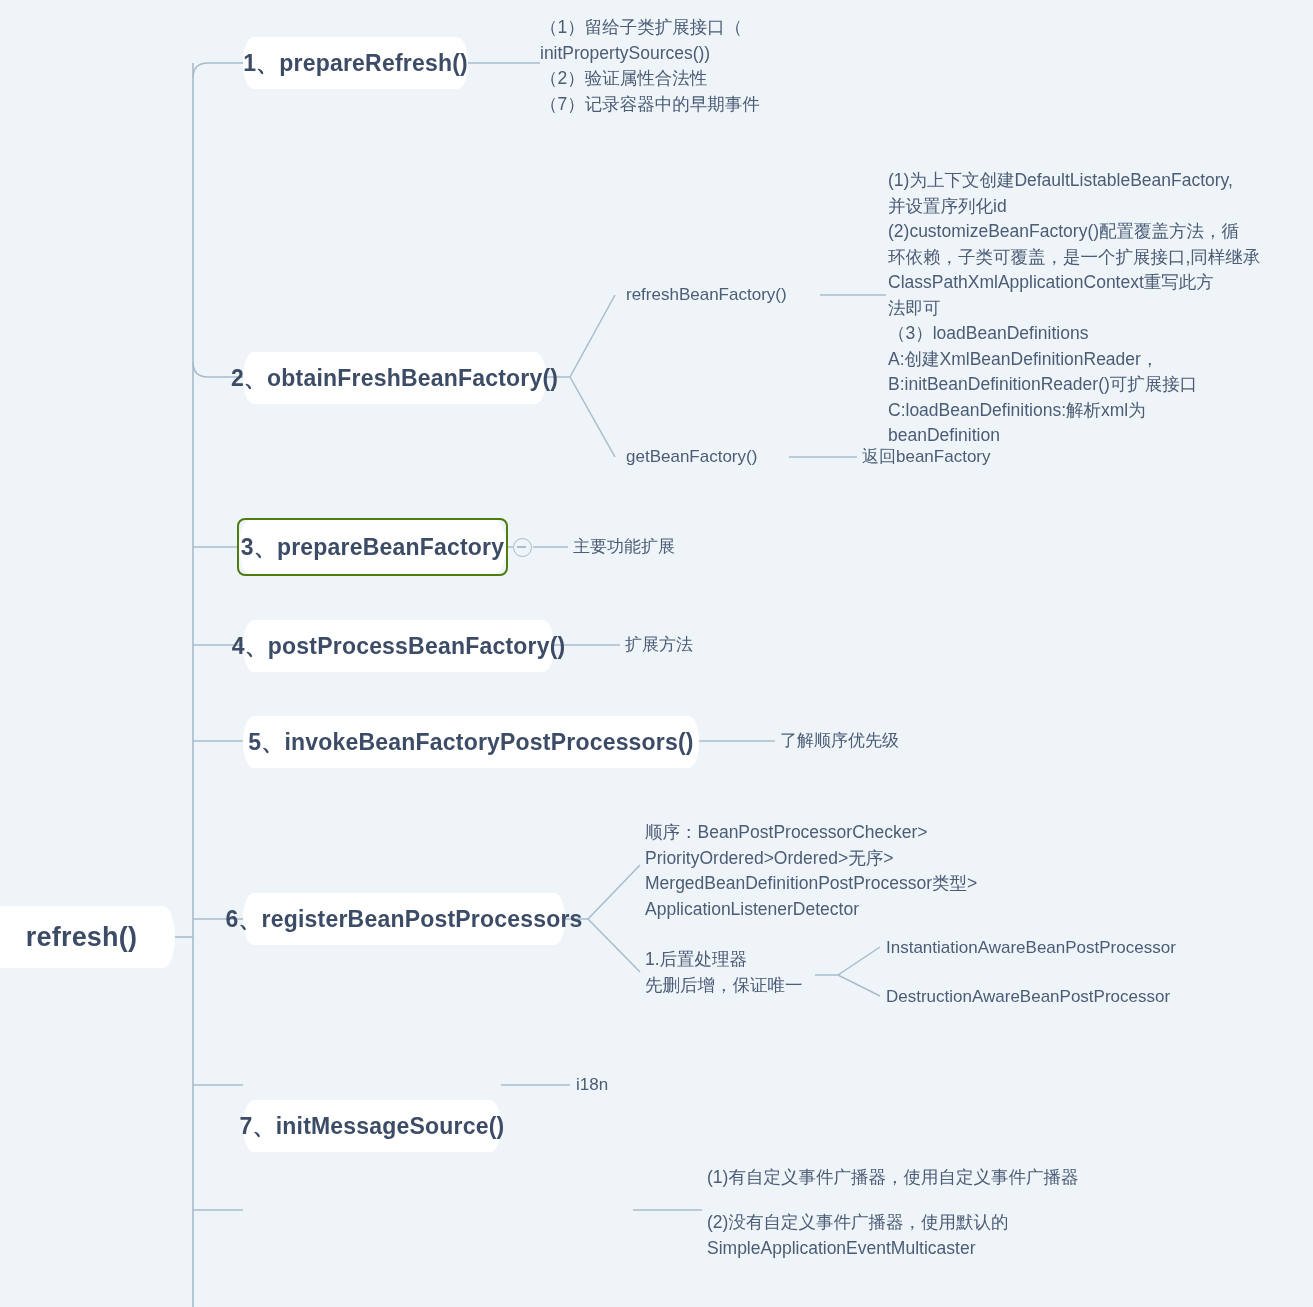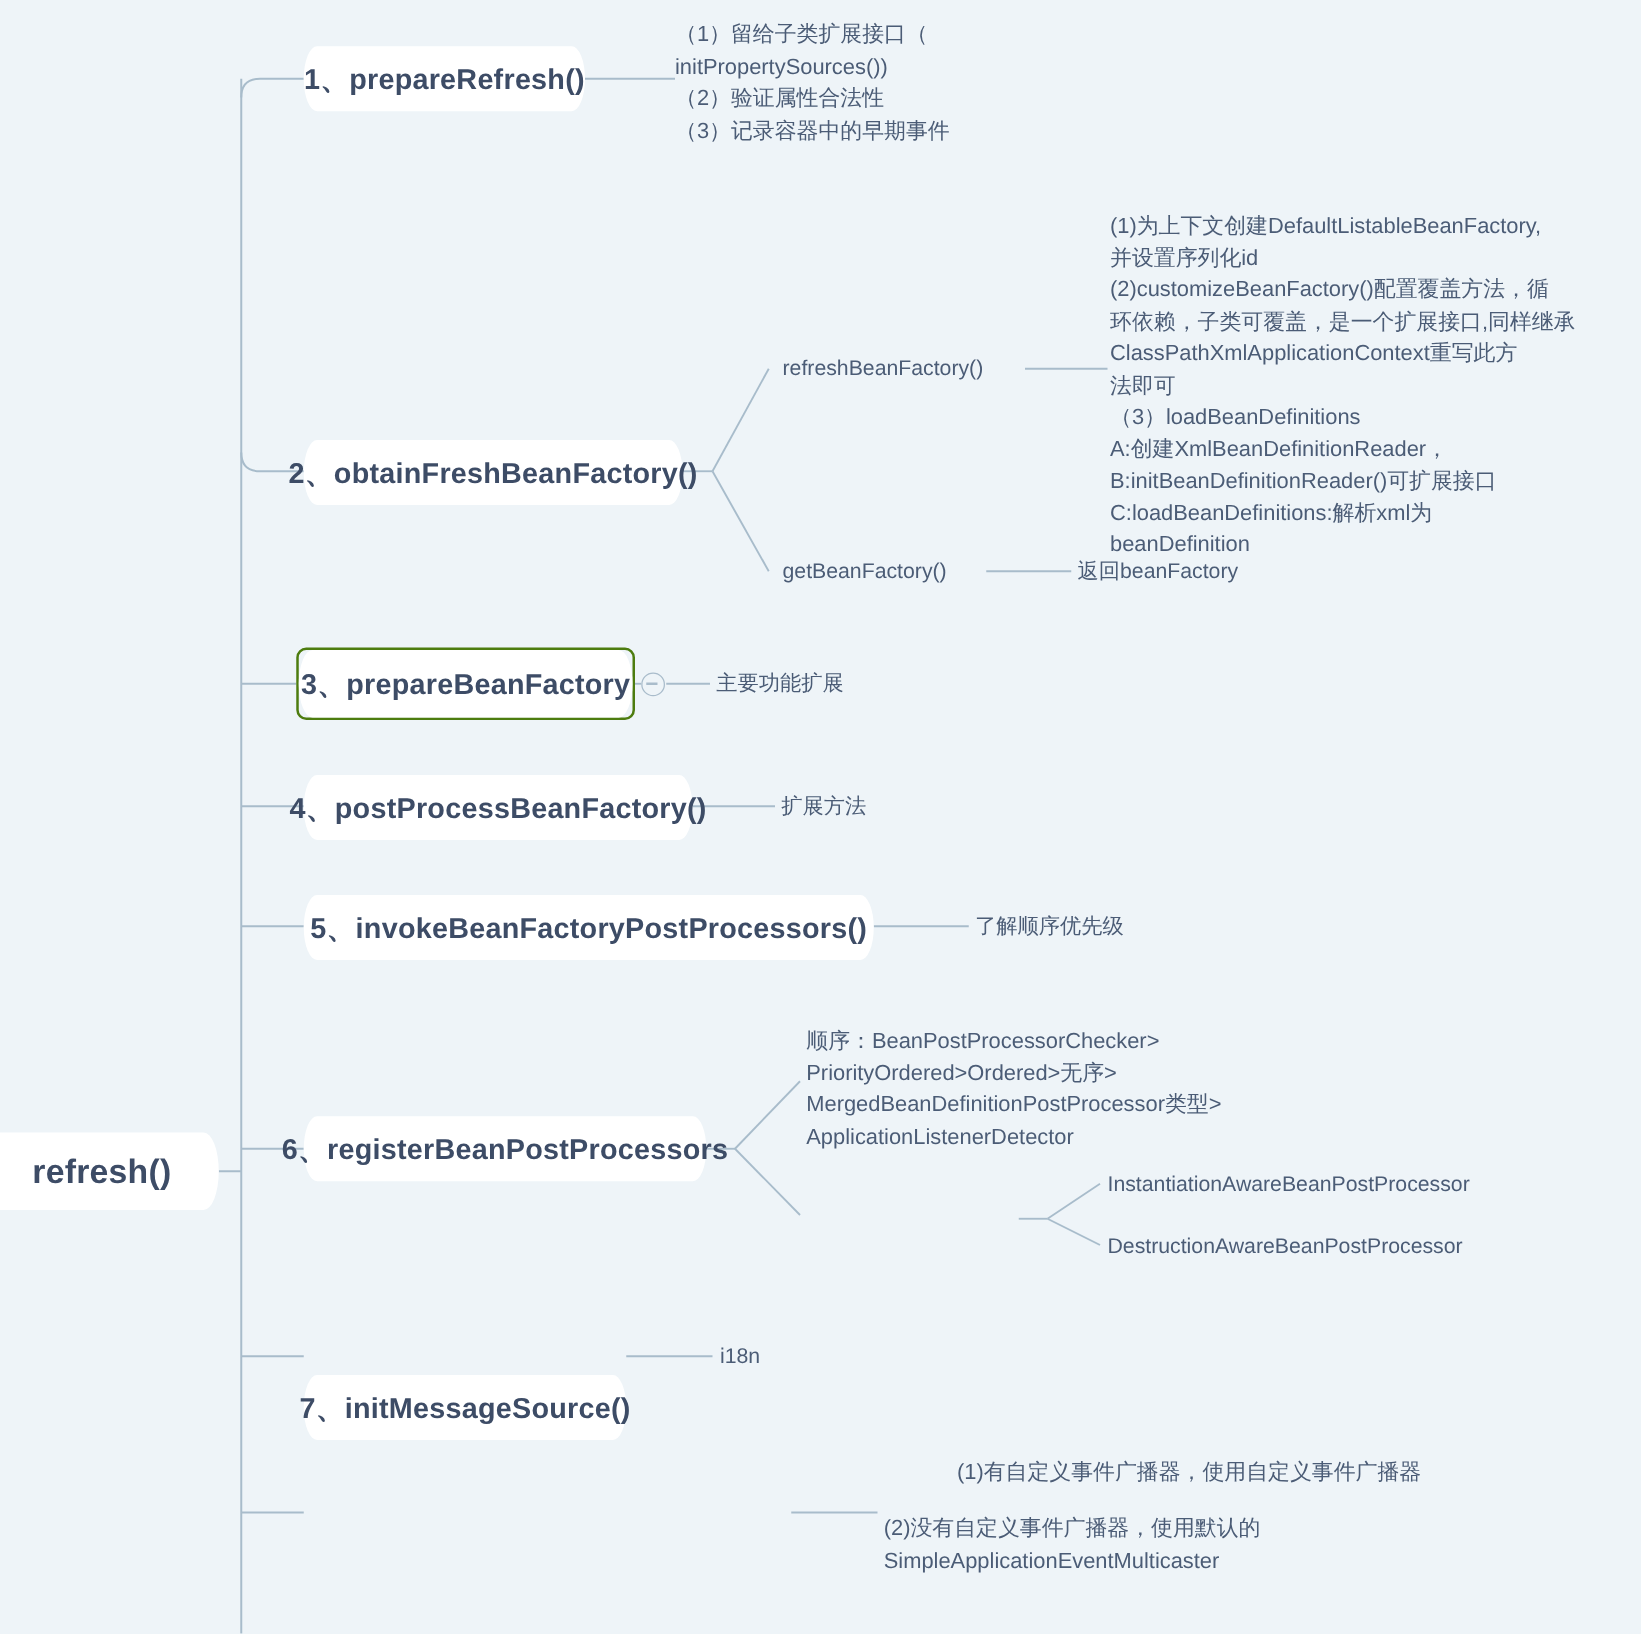--- a/index.html
+++ b/index.html
@@ -153,21 +153,21 @@
   <div class="node root" style="left:-12px; top:906px; width:187px; height:62px;">
     <span>refresh()</span>
   </div>
 
   <div class="node lvl1" style="left:243px; top:37px; width:225px; height:52px;">
     <span>1、prepareRefresh()</span>
   </div>
   <div class="leaf big" style="left:540px; top:15px; width:380px;">（1）留给子类扩展接口（
 initPropertySources())
 （2）验证属性合法性
-（3）记录容器中的早期事件</div>
+（7）记录容器中的早期事件</div>
 
   <div class="node lvl1" style="left:243px; top:352px; width:303px; height:52px;">
     <span>2、obtainFreshBeanFactory()</span>
   </div>
   <div class="leaf" style="left:626px; top:283px;">refreshBeanFactory()</div>
   <div class="leaf big" style="left:888px; top:168px; width:420px;">(1)为上下文创建DefaultListableBeanFactory,
 并设置序列化id
 (2)customizeBeanFactory()配置覆盖方法，循
 环依赖，子类可覆盖，是一个扩展接口,同样继承
 ClassPathXmlApplicationContext重写此方
@@ -198,25 +198,27 @@
   </div>
   <div class="leaf" style="left:780px; top:729px;">了解顺序优先级</div>
 
   <div class="node lvl1" style="left:243px; top:893px; width:322px; height:52px;">
     <span>6、registerBeanPostProcessors</span>
   </div>
   <div class="leaf big" style="left:645px; top:820px; width:480px;">顺序：BeanPostProcessorChecker&gt;
 PriorityOrdered&gt;Ordered&gt;无序&gt;
 MergedBeanDefinitionPostProcessor类型&gt;
 ApplicationListenerDetector</div>
+  <div class="leaf big" style="left:645px; top:947px; width:230px;">1.后置处理器
+先删后增，保证唯一</div>
   <div class="leaf" style="left:886px; top:936px;">InstantiationAwareBeanPostProcessor</div>
   <div class="leaf" style="left:886px; top:985px;">DestructionAwareBeanPostProcessor</div>
 
   <div class="node lvl1" style="left:243px; top:1060px; width:258px; height:52px;margin-top:40px;">
     <span>7、initMessageSource()</span>
   </div>
   <div class="leaf" style="left:576px; top:1073px;">i18n</div>
 
-  <div class="leaf big" style="left:707px; top:1165px; width:430px;text-align:right;">(1)有自定义事件广播器，使用自定义事件广播器</div>
+  <div class="leaf big" style="left:707px; top:1165px; width:430px;">(1)有自定义事件广播器，使用自定义事件广播器</div>
   <div class="leaf big" style="left:707px; top:1210px; width:430px;">(2)没有自定义事件广播器，使用默认的
 SimpleApplicationEventMulticaster</div>
 
 </div>
 
 </body></html>

